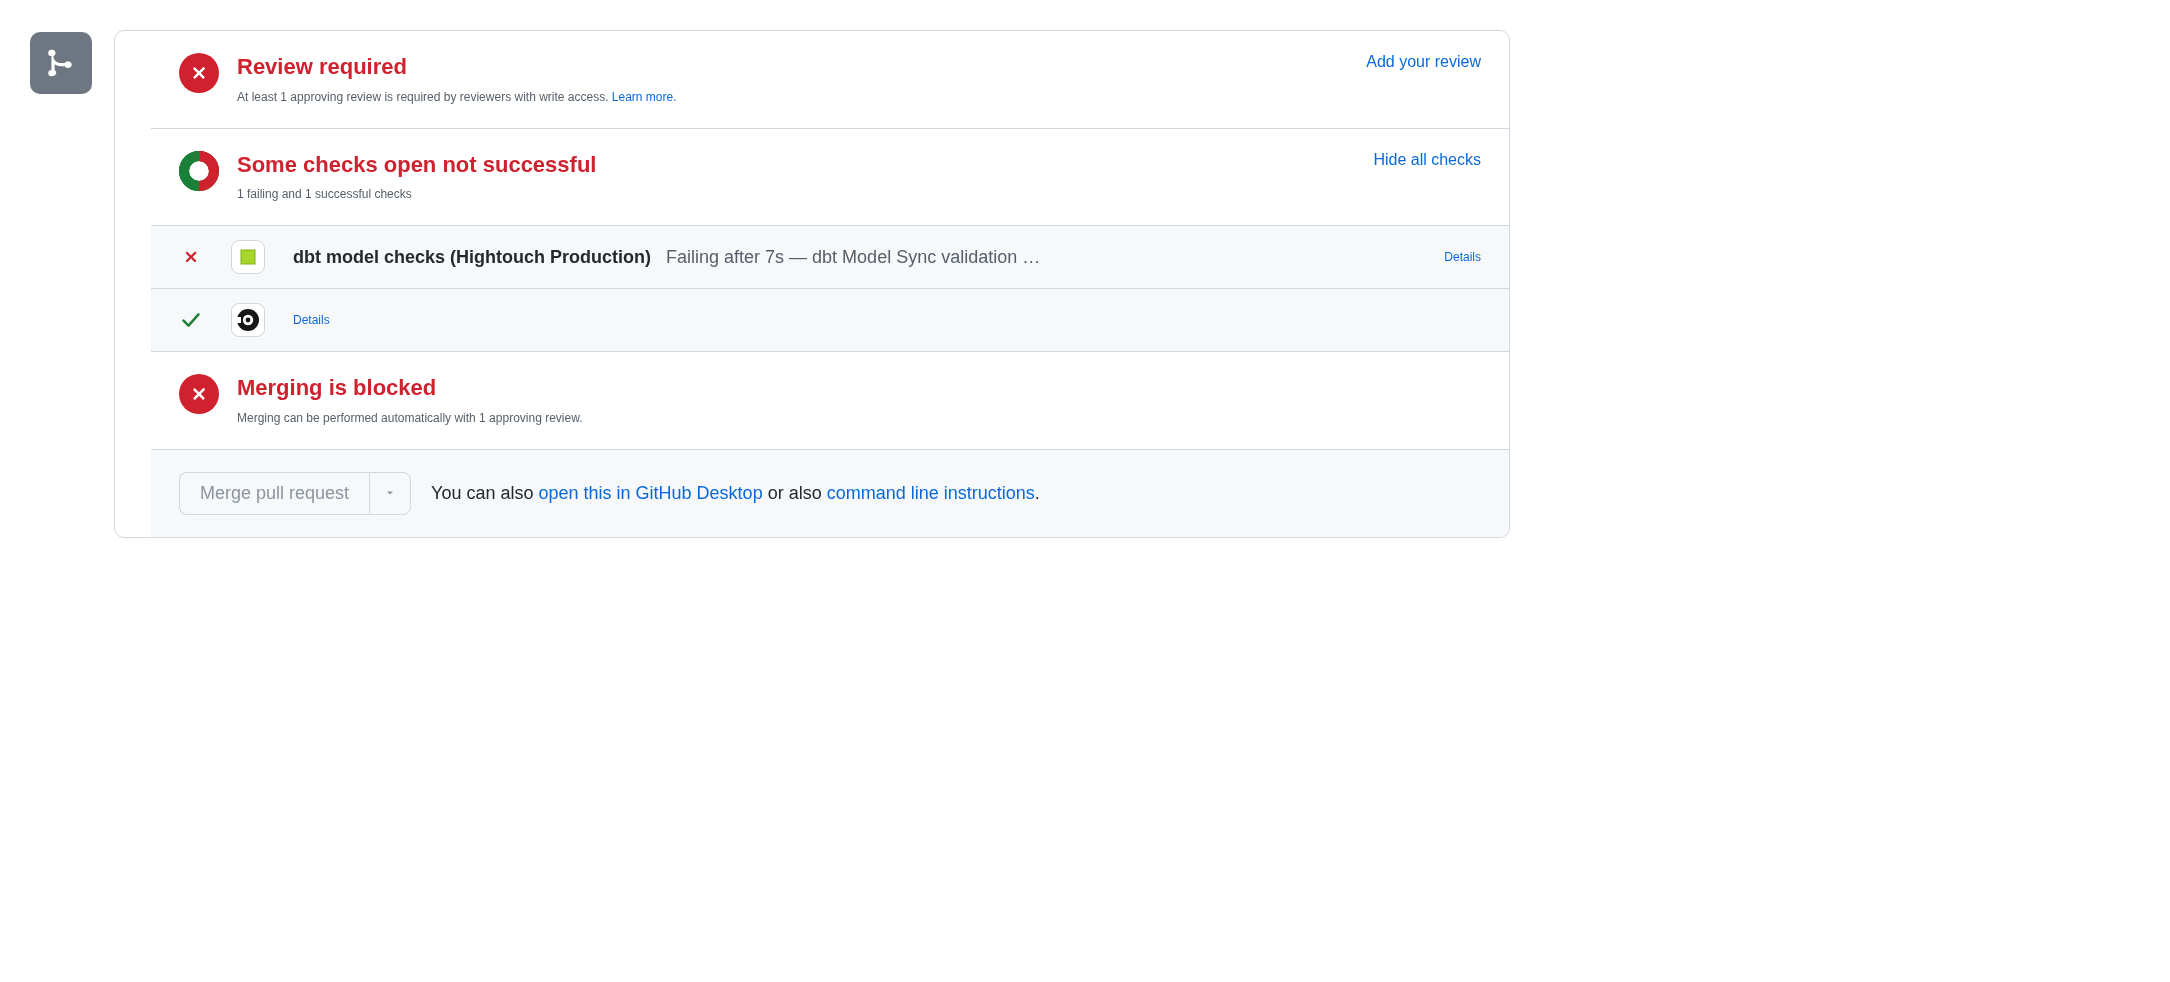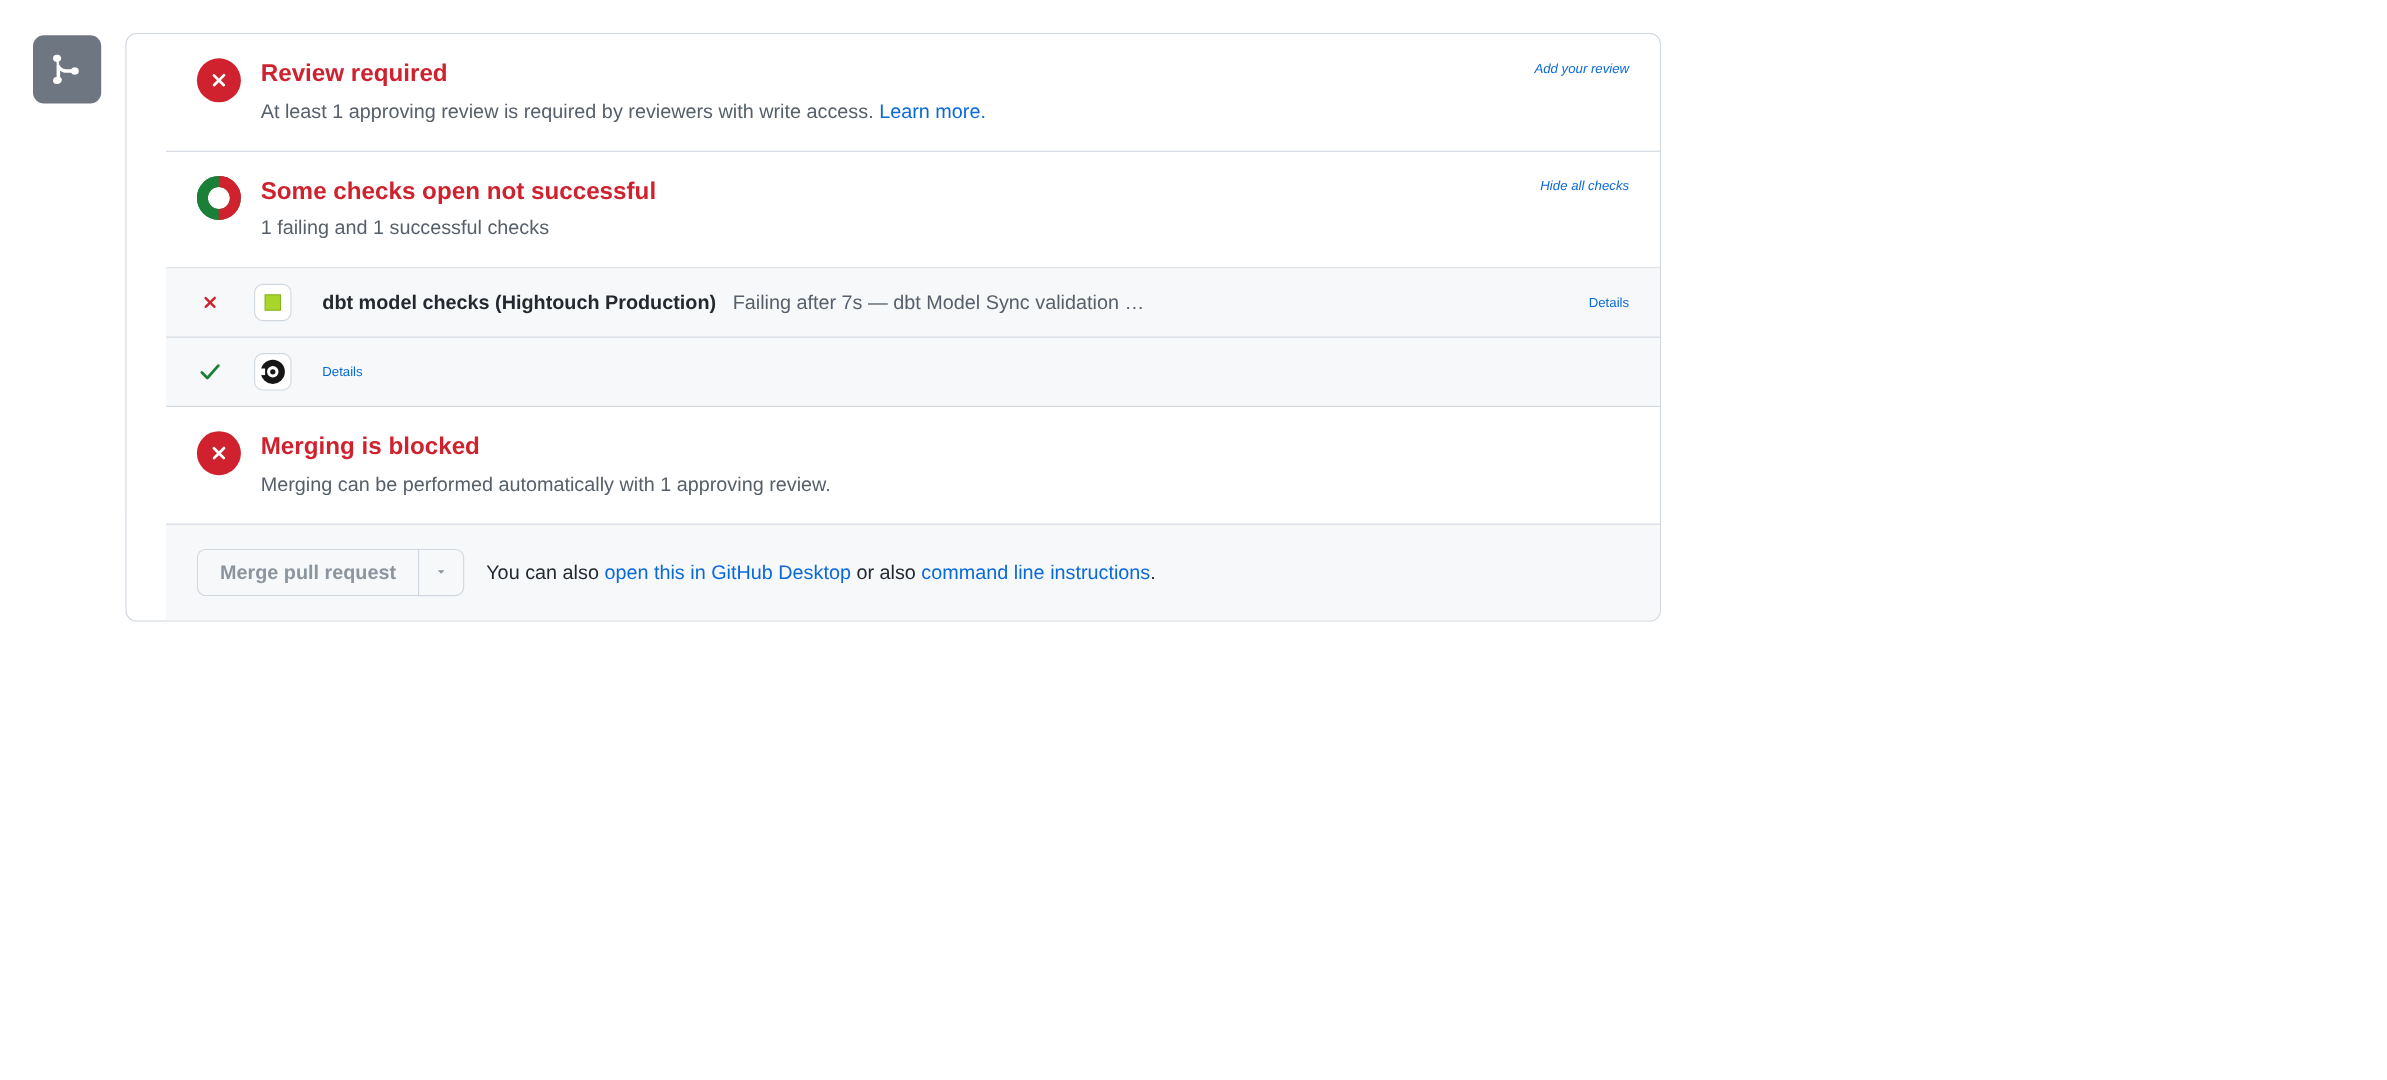--- a/index.html
+++ b/index.html
@@ -32,45 +32,45 @@
   .panel::before{
     content:"";position:absolute;left:-10px;top:26px;width:0;height:0;
     border-top:10px solid transparent;border-bottom:10px solid transparent;
     border-right:10px solid #fff;filter:drop-shadow(-1px 0 0 var(--border));
   }
   .section{padding:22px 28px;display:flex;gap:18px;align-items:flex-start;border-top:1px solid var(--border);}
   .section:first-child{border-top:none;}
   .section .body{flex:1 1 auto;min-width:0;}
   .section .action{flex:0 0 auto;}
   h3{margin:0 0 6px 0;font-size:22px;font-weight:600;line-height:1.3;color:var(--danger);}
-  .sub{color:var(--muted);font-size:18px;line-height:1.5;}
+  .sub{color:var(--muted);font-size:12px;line-height:1.5;}
   a.link{color:var(--link);text-decoration:none;}
   .status-circle{width:40px;height:40px;border-radius:50%;display:flex;align-items:center;justify-content:center;flex:0 0 auto;}
   .status-circle.fail{background:var(--danger);}
   .status-circle svg{display:block;}
   .donut{width:40px;height:40px;flex:0 0 auto;}
   .checks-list{border-top:1px solid var(--border);}
   .check-row{display:flex;align-items:center;gap:28px;padding:14px 28px;background:var(--bg-subtle);border-top:1px solid var(--border);}
   .check-row:first-child{border-top:none;}
   .ci-icon{width:24px;height:24px;flex:0 0 auto;display:flex;align-items:center;justify-content:center;}
   .app-avatar{width:32px;height:32px;border-radius:8px;background:#fff;border:1px solid var(--border);display:flex;align-items:center;justify-content:center;flex:0 0 auto;}
   .check-text{flex:1 1 auto;min-width:0;font-size:18px;color:var(--muted);white-space:nowrap;overflow:hidden;text-overflow:ellipsis;}
   .check-text .name{color:var(--text);font-weight:600;}
   .check-row .details{flex:0 0 auto;font-size:12px;}
   .footer{background:var(--bg-subtle);border-top:1px solid var(--border);padding:22px 28px;display:flex;align-items:center;gap:20px;}
   .btn-group{display:flex;}
   .btn{
     appearance:none;border:1px solid var(--border);background:var(--bg-subtle);
-    color:#8c959f;font-size:18px;font-weight:700;padding:10px 20px;cursor:not-allowed;
+    color:#8c959f;font-size:18px;font-weight:400;padding:10px 20px;cursor:not-allowed;
     display:flex;align-items:center;gap:6px;
   }
   .btn.main{border-radius:8px 0 0 8px;border-right:none;}
   .btn.caret{border-radius:0 8px 8px 0;padding:10px 14px;}
   .footer-text{font-size:18px;color:var(--text);}
-  .action a{font-size:12px;font-style:italic;}
+  .action a{font-size:16px;}
 </style>
 </head>
 <body>
 
 <div class="wrap">
   <div class="row">
     <div class="timeline-badge">
       <svg width="34" height="34" viewBox="0 0 16 16" fill="#ffffff" aria-hidden="true">
         <path d="M5 3.25a1.5 1.5 0 1 1-3 0 1.5 1.5 0 0 1 3 0z"></path>
         <path d="M3.5 4.75v6.5a1.5 1.5 0 1 0 1.5 0V8.5c.7.63 1.63 1 2.65 1h2.1a1.5 1.5 0 1 0 0-1.5h-2.1A3.25 3.25 0 0 1 4.4 4.75a1.5 1.5 0 1 0-.9 0z"></path>

